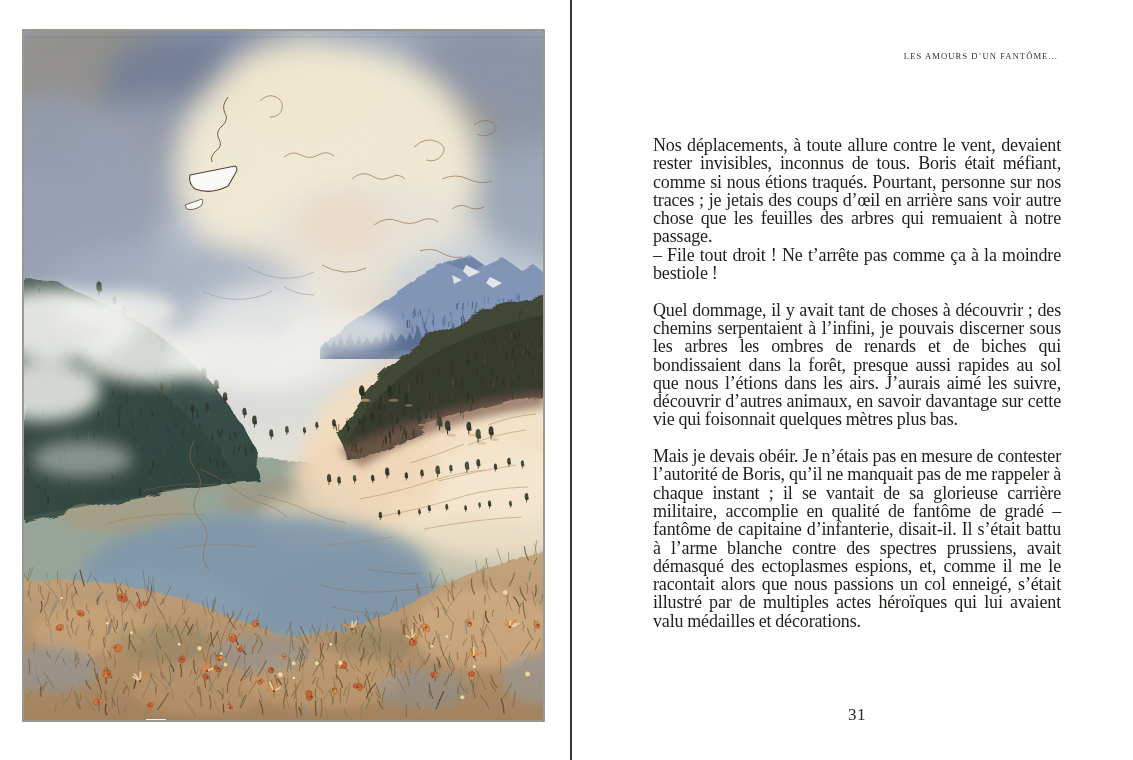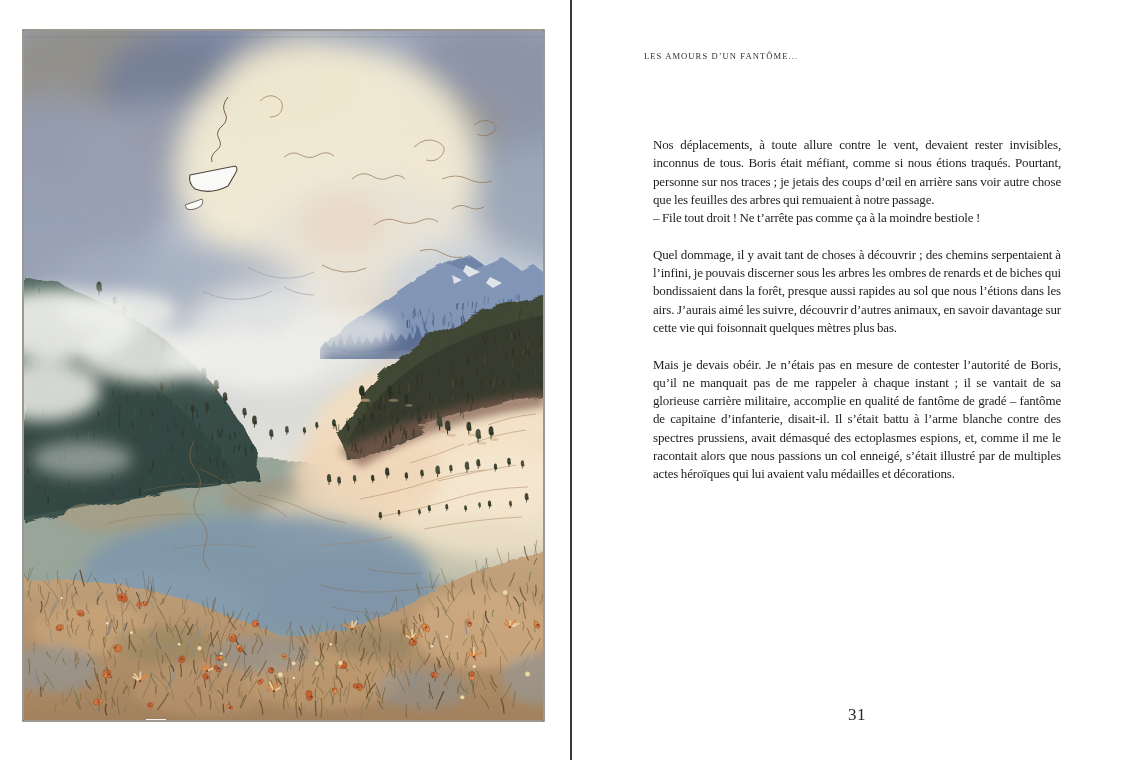--- a/index.html
+++ b/index.html
@@ -3,24 +3,24 @@
 <meta charset="utf-8">
 <style>
   html,body{margin:0;padding:0}
   body{width:1133px;height:760px;background:#ffffff;overflow:hidden;
        font-family:"Liberation Serif","DejaVu Serif",serif;}
   .spread{position:relative;width:1133px;height:760px;display:flex}
   .page-left{position:relative;width:570px;height:760px;background:#ffffff;flex:0 0 570px}
   .spine{width:2px;height:760px;background:#38383a;flex:0 0 2px}
   .page-right{position:relative;flex:1;background:#ffffff}
   svg.illus{position:absolute;left:22px;top:29px;width:523px;height:693px;display:block}
-  .running-header{position:absolute;top:51px;left:72px;width:408px;text-align:left;
+  .running-header{position:absolute;top:51px;left:78px;width:408px;text-align:right;
       font-size:8.6px;letter-spacing:1.05px;color:#33302c;white-space:nowrap}
   .body-text{position:absolute;top:136px;left:81px;width:408px;
-      font-size:13px;line-height:18.3px;color:#201e1b;text-align:justify;
+      font-size:18px;line-height:18.3px;color:#201e1b;text-align:justify;
       letter-spacing:-0.15px;word-spacing:-0.5px;
       hyphens:auto;-webkit-hyphens:auto}
   .body-text p{margin:0}
   .body-text p.gap{margin-top:18.3px}
   .folio{position:absolute;top:705px;left:81px;width:408px;text-align:center;
       font-size:17px;letter-spacing:.4px;color:#2b2927}
 </style>
 </head>
 <body>
 

